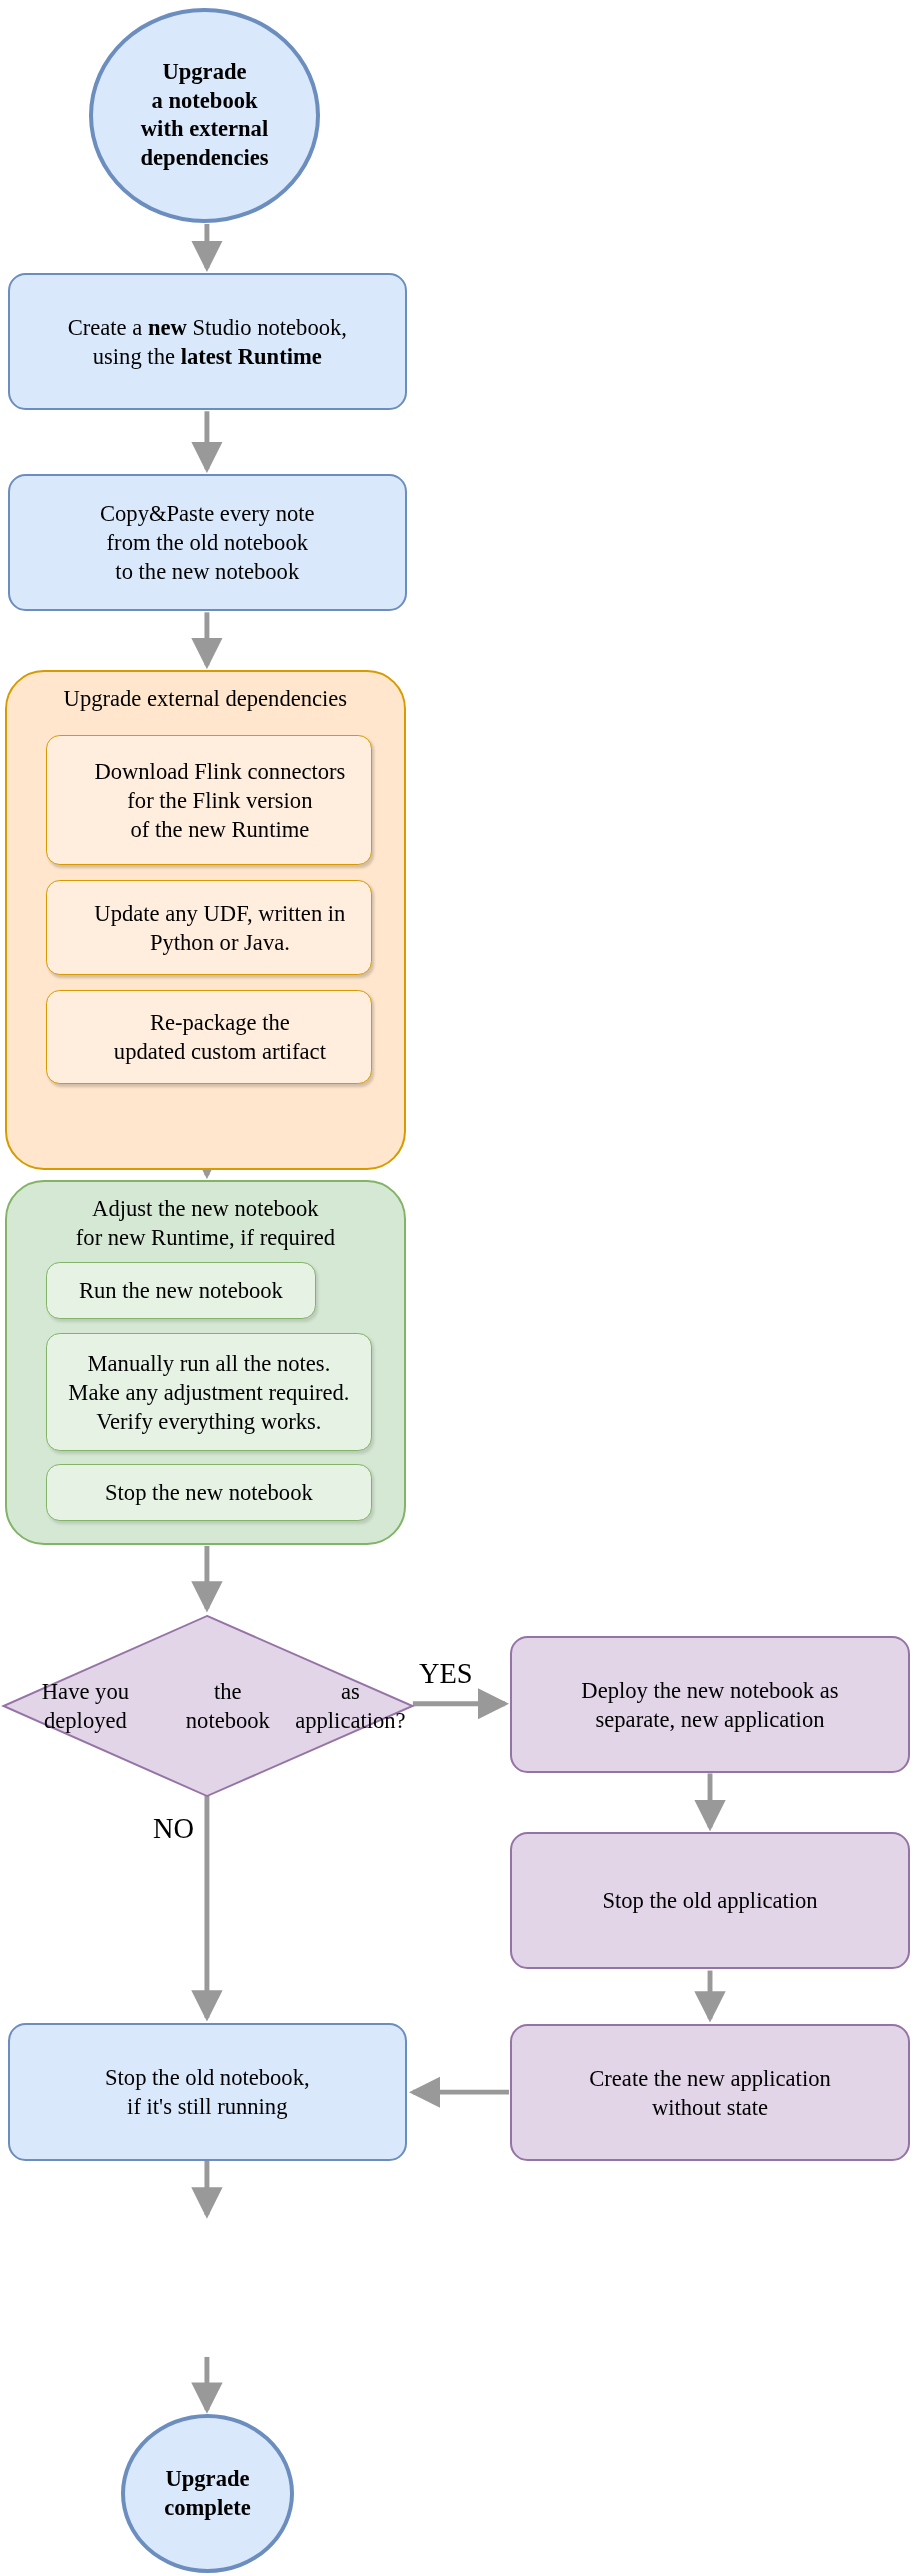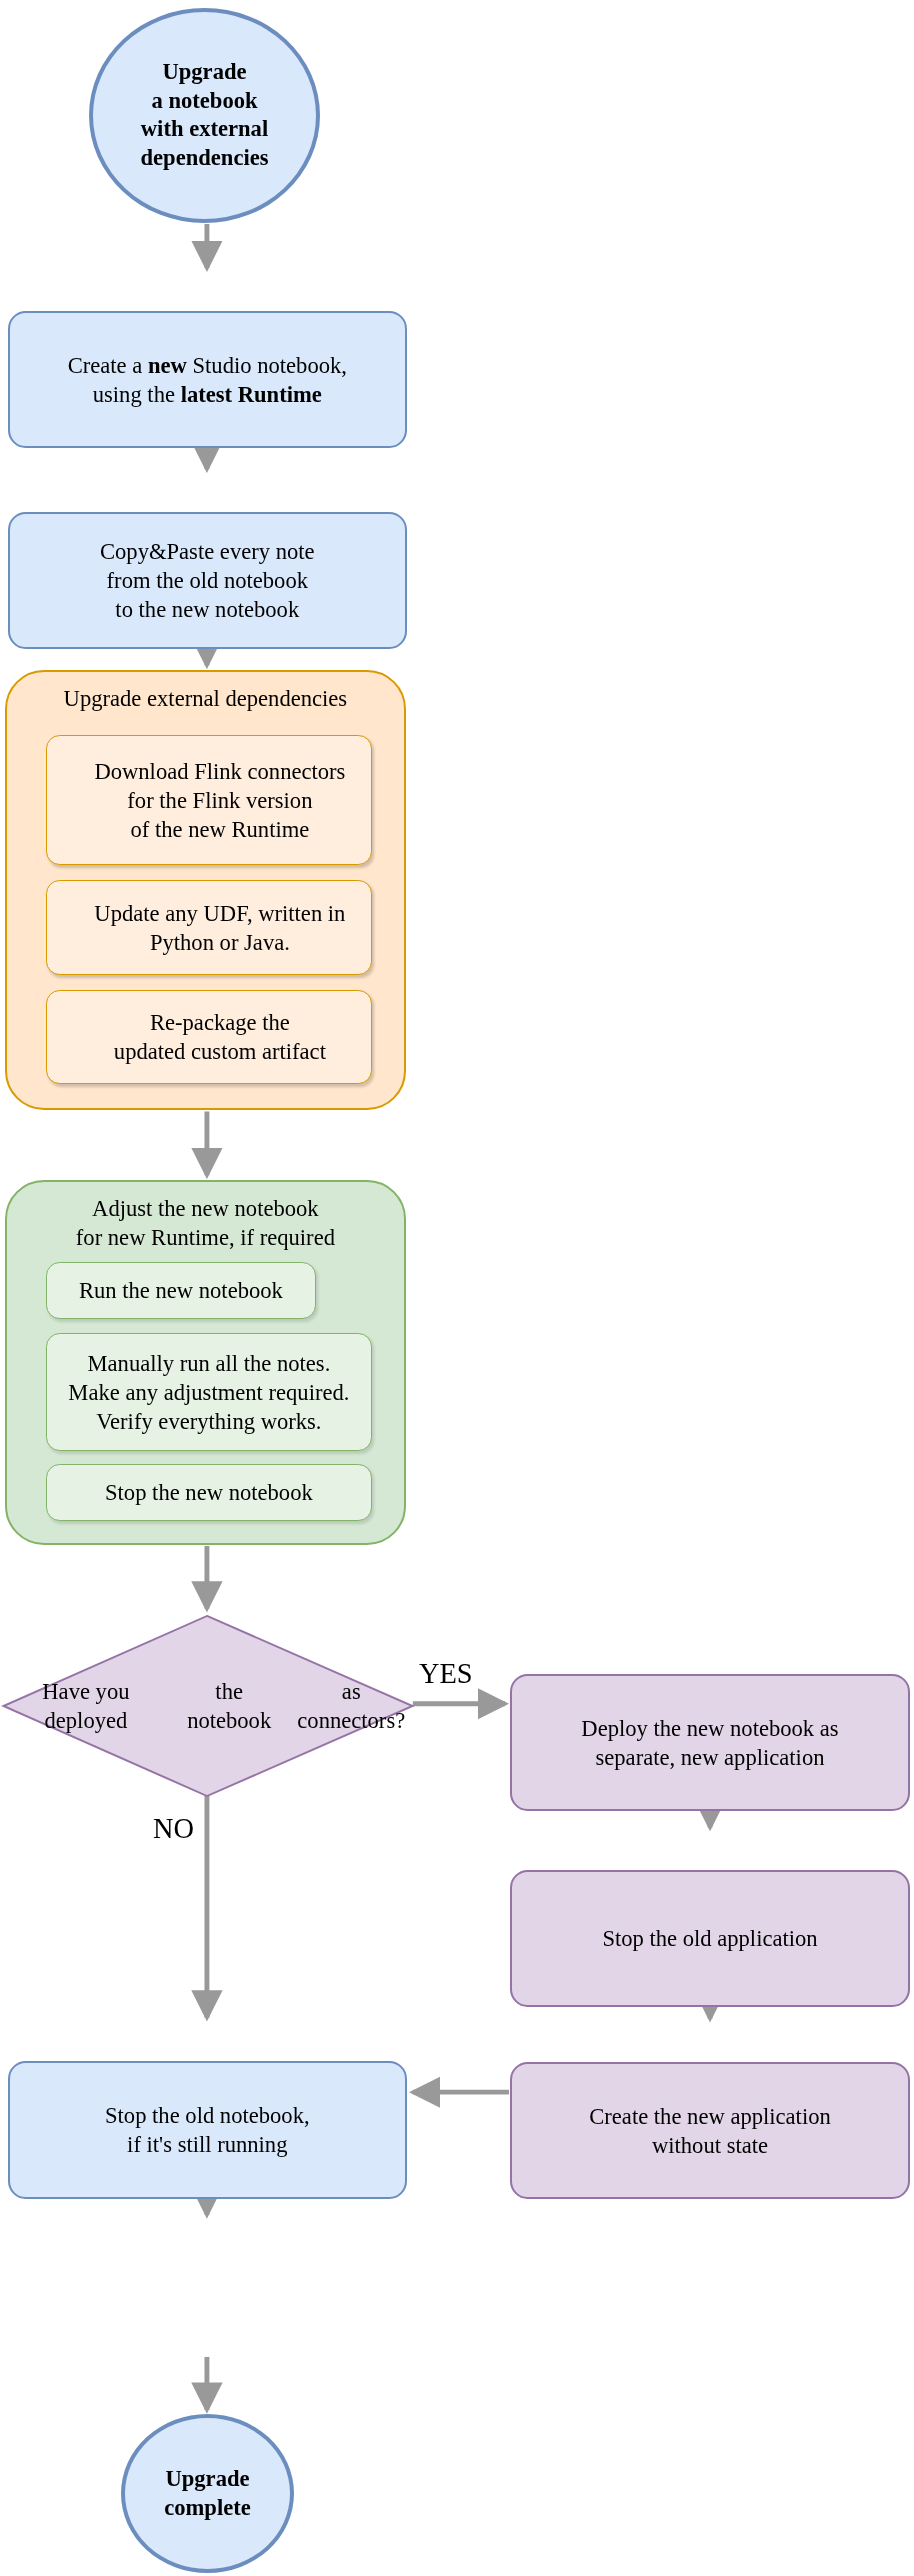--- a/index.html
+++ b/index.html
@@ -15,21 +15,21 @@
     font-family:Liberation Serif, serif; color:var(--text-color);
     overflow:hidden;
   }
   .arrows { position:absolute; left:0; top:0; width:914px; height:2576px; }
   .arrow-line { stroke:var(--arrow-color); stroke-width:5; fill:none; }
   .arrow-head { fill:var(--arrow-color); }
 
   .node {
     position:absolute; box-sizing:border-box;
     display:flex; flex-direction:column; align-items:center; justify-content:center;
-    text-align:center; font-size:22.6px; line-height:29px;margin-top:38px;
+    text-align:center; font-size:22.6px; line-height:29px;
   }
   .blue   { background:var(--blue-fill);   border:2px solid var(--blue-border);   border-radius:17.7px; }
   .purple { background:var(--purple-fill); border:2px solid var(--purple-border); border-radius:17.7px; }
 
   .ellipse {
     position:absolute; box-sizing:border-box;
     display:flex; flex-direction:column; align-items:center; justify-content:center;
     text-align:center; font-weight:bold; font-size:22.6px; line-height:28.4px;
     background:var(--blue-fill); border:4.9px solid var(--blue-border); border-radius:50%;
   }
@@ -98,21 +98,21 @@
       <span>using the </span><b>latest Runtime</b>
     </div>
   </div>
 
   <div class="node blue" style="left:7.8px; top:474px; width:399px; height:137px;">
     <div>Copy&amp;Paste every note</div>
     <div>from the old notebook</div>
     <div>to the new notebook</div>
   </div>
 
-  <div class="container orange" style="left:4.9px; top:670px; width:401px; height:440px;">
+  <div class="container orange" style="left:4.9px; top:670px; width:401px; height:500px;">
     <div class="container-title">Upgrade external dependencies</div>
 
     <div class="subnode sub-orange" style="left:39px; top:63px; width:326px; height:130px;">
       <div>Download Flink connectors</div>
       <div>for the Flink version</div>
       <div>of the new Runtime</div>
     </div>
     <div class="subnode sub-orange" style="left:39px; top:208px; width:326px; height:95px;">
       <div>Update any UDF, written in</div>
       <div>Python or Java.</div>
@@ -141,21 +141,21 @@
     </div>
   </div>
 
   <div class="diamond-wrap" style="left:0px; top:1614px; width:416px; height:184px;">
     <svg width="416" height="184" viewBox="0 0 424 188">
       <polygon points="211,2 421,94 211,186 3,94" style="fill:var(--purple-fill); stroke:var(--purple-border); stroke-width:2;"></polygon>
     </svg>
     <div class="diamond-text">
       <div>Have you deployed</div>
       <div>the notebook</div>
-      <div>as connectors?</div>
+      <div>as application?</div>
     </div>
   </div>
 
   <div class="edge-label" style="left:419px; top:1658px;">YES</div>
   <div class="edge-label" style="left:153px; top:1813px;">NO</div>
 
   <div class="node purple" style="left:510px; top:1636px; width:400px; height:137px;">
     <div>Deploy the new notebook as</div>
     <div>separate, new application</div>
   </div>

